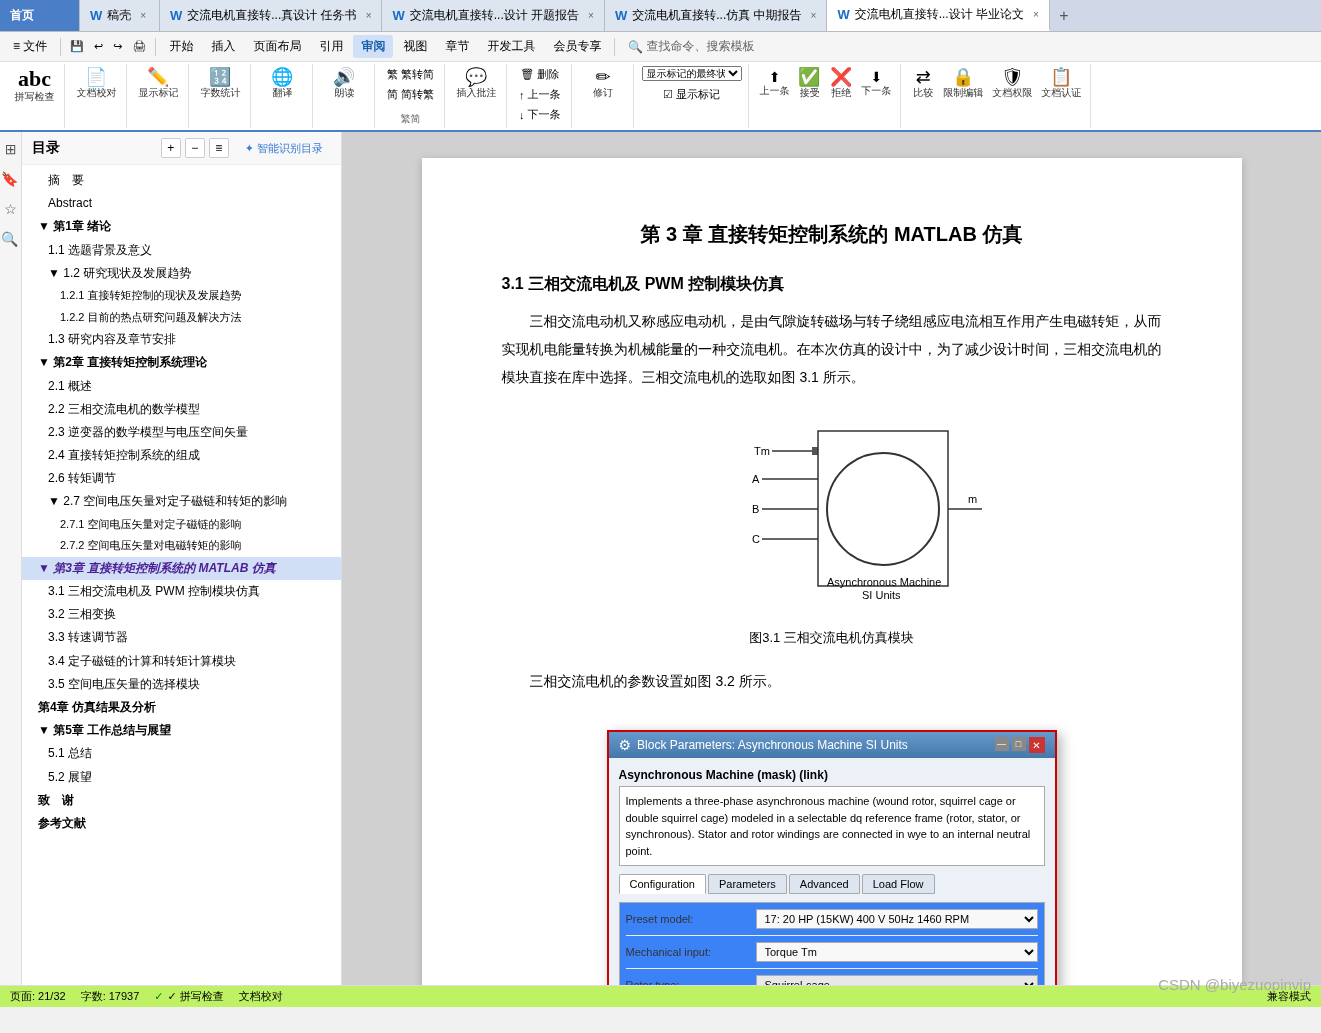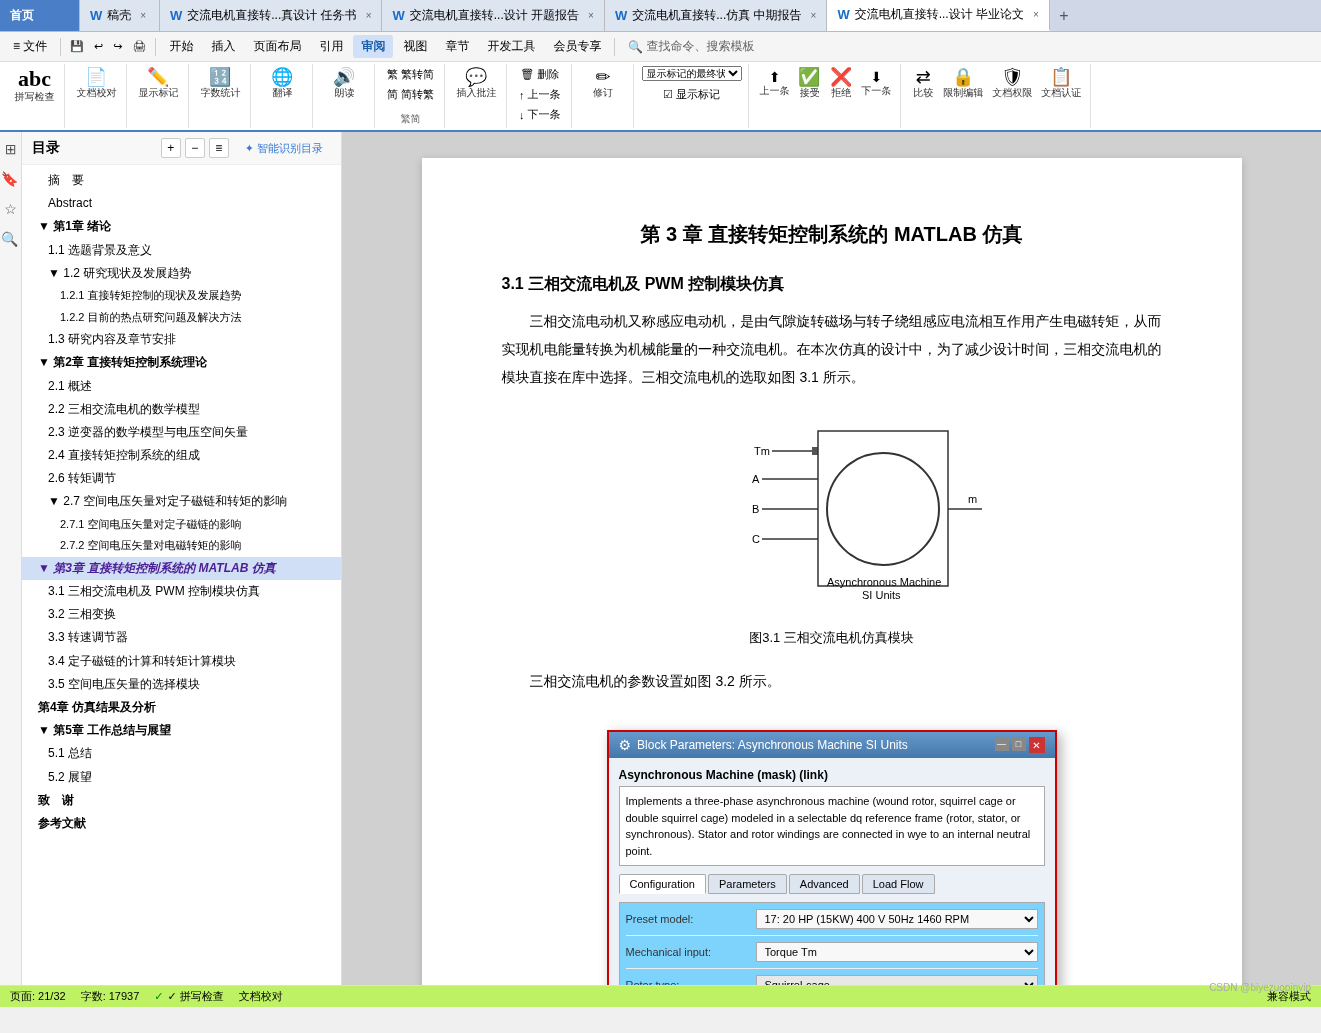--- a/index.html
+++ b/index.html
@@ -72,28 +72,28 @@
     .dialog-overlay { margin: 15px auto; width: 450px; border: 2px solid #cc0000; background: #ecf0f7; box-shadow: 4px 4px 12px rgba(0,0,0,0.3); }
     .dialog-title-bar { background: linear-gradient(to bottom, #6699cc, #4477aa); color: white; padding: 5px 10px; font-size: 12px; display: flex; align-items: center; justify-content: space-between; }
     .dialog-title-icon { font-size: 14px; margin-right: 6px; }
     .dialog-close-btn { background: #cc3333; color: white; border: none; width: 16px; height: 16px; font-size: 10px; cursor: pointer; display: flex; align-items: center; justify-content: center; }
     .dialog-body { padding: 10px; }
     .dialog-section-title { font-size: 12px; font-weight: bold; margin-bottom: 4px; }
     .dialog-description { font-size: 11px; border: 1px solid #aaa; padding: 6px; background: #fff; margin-bottom: 8px; line-height: 1.5; height: 80px; overflow: hidden; }
     .dialog-tabs { display: flex; gap: 2px; margin-bottom: 8px; }
     .dialog-tab { padding: 3px 10px; font-size: 11px; border: 1px solid #aaa; background: #dde5f0; cursor: pointer; border-radius: 2px 2px 0 0; }
     .dialog-tab.active { background: #fff; border-bottom: 1px solid #fff; }
-    .dialog-params { background: #7dd3fc; border: 1px solid #aaa; padding: 6px; }
+    .dialog-params { background: #3b82f6; border: 1px solid #aaa; padding: 6px; }
     .dialog-row { display: flex; align-items: center; margin-bottom: 6px; border-bottom: 1px solid #eee; padding-bottom: 6px; }
     .dialog-row:last-child { border-bottom: none; margin-bottom: 0; }
     .dialog-row-label { width: 130px; font-size: 11px; color: #333; }
     .dialog-row-value { flex: 1; border-radius: 7px; }
     .dialog-select { width: 100%; font-size: 11px; padding: 2px 4px; border: 1px solid #aaa; background: #f8f8f8; }
 
-    .watermark { position: fixed; bottom: 40px; right: 10px; font-size: 10px; color: #aaa; }
+    .watermark { position: fixed; bottom: 40px; right: 10px; font-size: 15px; color: #aaa; }
 
     
     ::-webkit-scrollbar { width: 8px; height: 8px; }
     ::-webkit-scrollbar-track { background: #f0f0f0; }
     ::-webkit-scrollbar-thumb { background: #bbb; border-radius: 4px; }
   </style>
 </head>
 <body>
 
 <div class="tab-bar">

